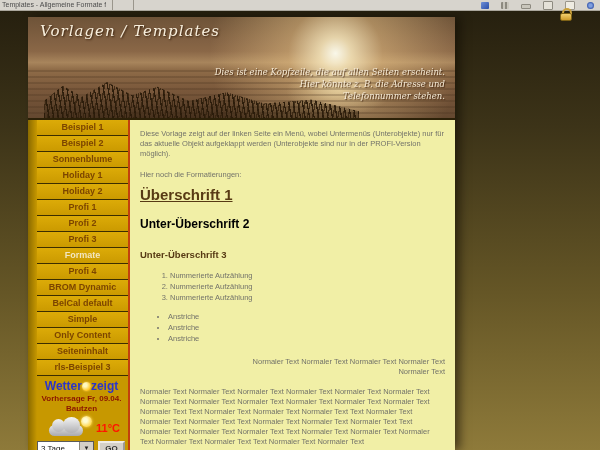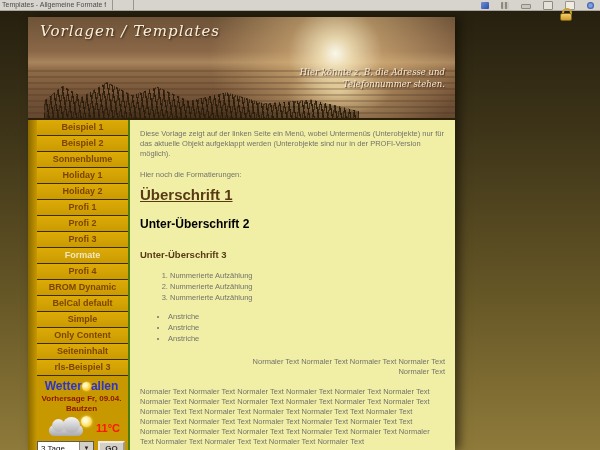--- a/index.html
+++ b/index.html
@@ -35,21 +35,21 @@
   .grass{position:absolute;left:16px;bottom:0;width:315px;height:38px;
     background:
       repeating-linear-gradient(80deg,rgba(42,27,10,.95) 0 1.3px,rgba(42,27,10,0) 1.3px 4.5px),
       repeating-linear-gradient(101deg,rgba(52,34,14,.8) 0 1.2px,rgba(52,34,14,0) 1.2px 5px),
       linear-gradient(0deg,rgba(40,26,10,.5),rgba(40,26,10,0) 70%);
     clip-path:polygon(0 55%,6% 15%,12% 45%,20% 5%,28% 40%,36% 18%,46% 55%,58% 32%,70% 62%,85% 52%,100% 82%,100% 100%,0 100%);}
   .site-title{position:absolute;left:12px;top:5px;font-family:"DejaVu Serif",serif;font-style:italic;font-size:15px;letter-spacing:1px;color:#f8efdd;text-shadow:1px 1px 2px rgba(50,25,5,.9);}
   .tagline{position:absolute;right:10px;top:49px;text-align:right;font-family:"DejaVu Serif",serif;font-style:italic;font-size:8.5px;line-height:12px;color:#f5ead6;text-shadow:1px 1px 1px rgba(60,30,10,.85);}
   
   .site-body{position:absolute;top:101px;left:0;right:0;bottom:0;display:flex;border-top:2px solid #2c2108;}
-  .sidebar{width:102px;min-width:102px;background:#c79800;border-right:2px solid #4d7c0f;box-sizing:border-box;position:relative;}
+  .sidebar{width:102px;min-width:102px;background:#c79800;border-right:2px solid #c2410c;box-sizing:border-box;position:relative;}
   .sidebar::before{content:"";position:absolute;left:0;top:0;width:9px;height:100%;background:linear-gradient(90deg,#8a6a00,#c79800);}
   .menu{margin-left:9px;position:relative;}
   .menu-item{height:15px;line-height:15px;text-align:center;font-size:9px;font-weight:bold;color:#7c4500;cursor:pointer;
     background:linear-gradient(180deg,#dcab08,#cb9a00);border-bottom:1px solid #3c2e00;}
   .menu-item.active{color:#f2e6c0;}
   
   .weather{margin:4px 2px 0 9px;text-align:center;position:relative;}
   .wlogo{font-size:12px;font-weight:bold;color:#2b35c8;letter-spacing:0;line-height:13px;cursor:pointer;}
   .wlogo .sun-o{display:inline-block;width:9px;height:9px;border-radius:50%;background:radial-gradient(circle at 35% 35%,#fff9c0 20%,#ffc41e 70%,#f08c00);vertical-align:-1px;box-shadow:0 0 2px #ffd860;}
   .wforecast{font-size:8px;font-weight:bold;color:#8b1500;line-height:9px;margin-top:1px;}
@@ -101,20 +101,21 @@
 
 <div class="site">
 
   <div class="site-header">
     <div class="sun-glow"></div>
     <div class="sun-reflection"></div>
     <div class="water-streaks"></div>
     <div class="grass"></div>
     <div class="site-title">Vorlagen / Templates</div>
     <div class="tagline">
+      <div>Dies ist eine Kopfzeile, die auf allen Seiten erscheint.</div>
       <div>Hier könnte z. B. die Adresse und</div>
       <div>Telefonnummer stehen.</div>
     </div>
   </div>
 
   <div class="site-body">
 
     <div class="sidebar">
       <div class="menu">
         <div class="menu-item">Beispiel 1</div>
@@ -129,21 +130,21 @@
         <div class="menu-item">Profi 4</div>
         <div class="menu-item">BROM Dynamic</div>
         <div class="menu-item">BelCal default</div>
         <div class="menu-item">Simple</div>
         <div class="menu-item">Only Content</div>
         <div class="menu-item">Seiteninhalt</div>
         <div class="menu-item">rls-Beispiel 3</div>
       </div>
 
       <div class="weather">
-        <div class="wlogo"><span>Wetter</span><span class="sun-o"></span><span>allen</span></div>
+        <div class="wlogo"><span>Wetter</span><span class="sun-o"></span><span>zeigt</span></div>
         <div class="wforecast">Vorhersage Fr, 09.04.</div>
         <div class="wforecast">Bautzen</div>
         <div class="wicon-row">
           <div class="wsun"></div>
           <div class="cloud"></div>
           <div class="temp">11°C</div>
         </div>
         <div class="wcontrols">
           <div class="wselect">
             <div class="val">3 Tage</div>

